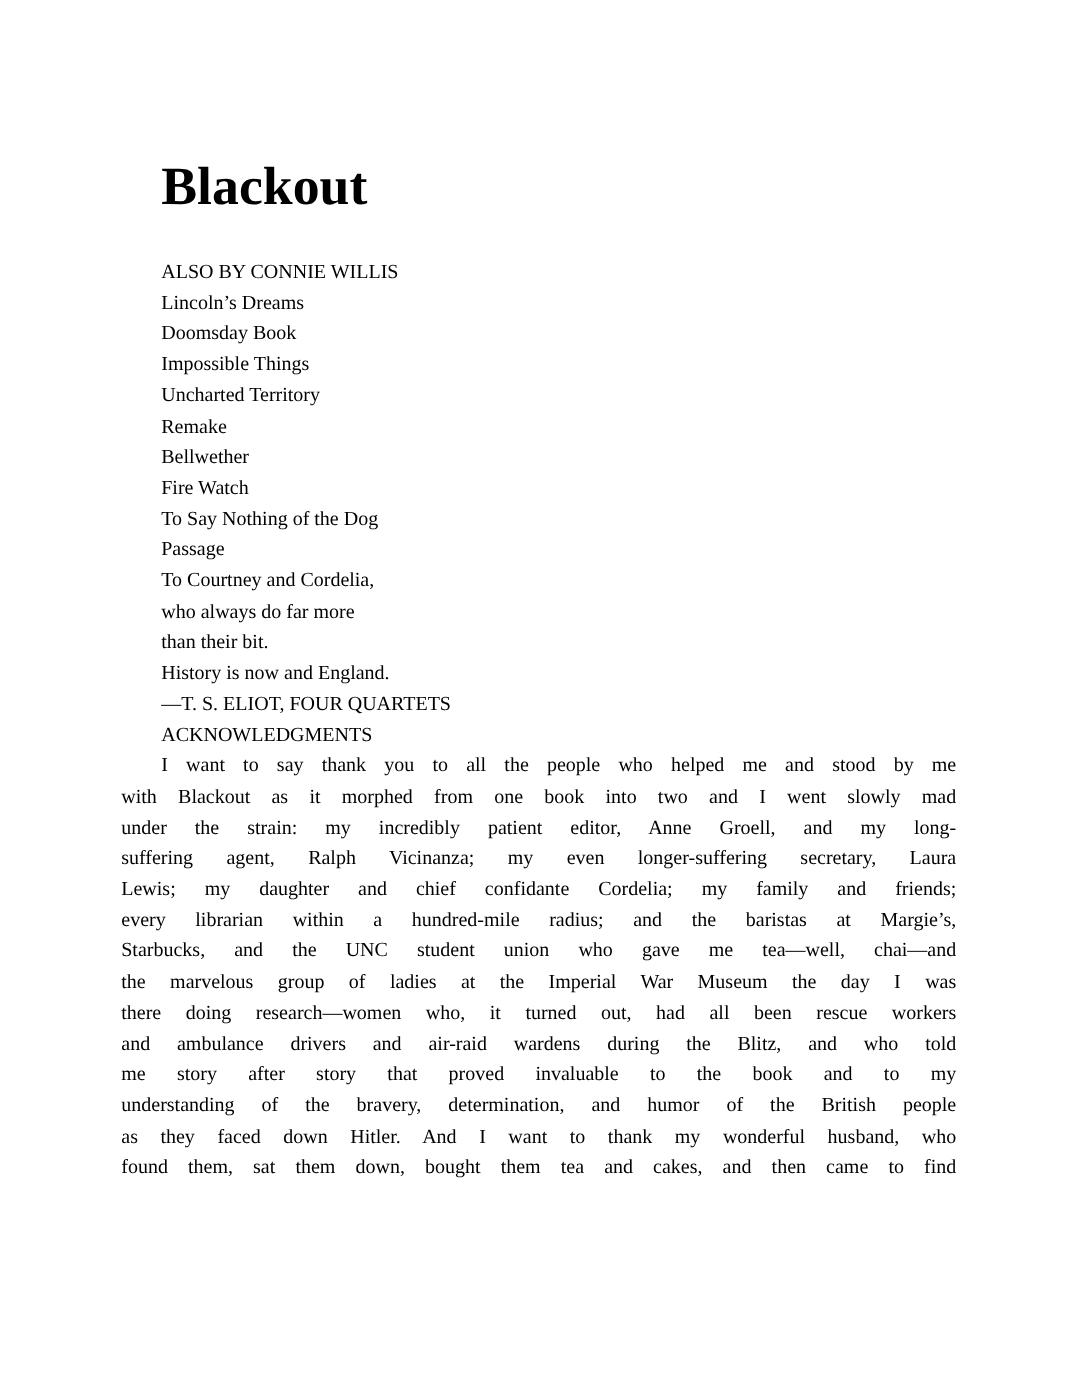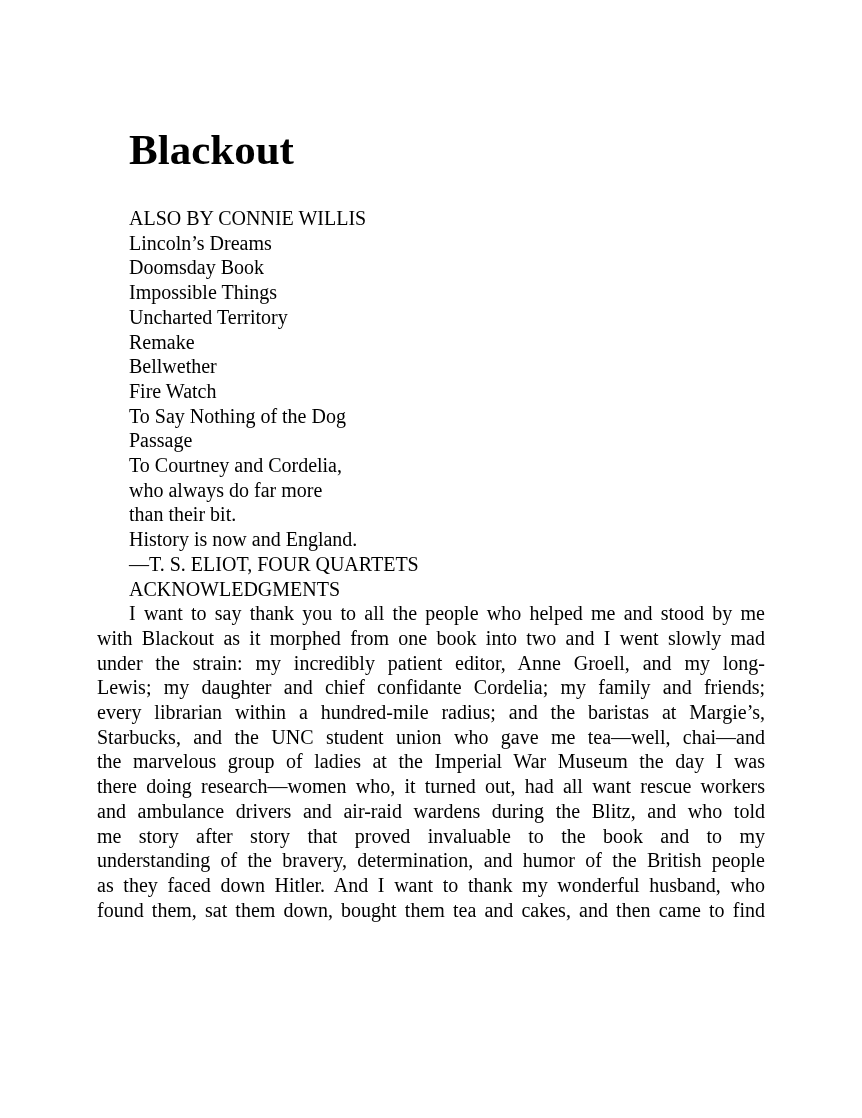--- a/index.html
+++ b/index.html
@@ -29,21 +29,21 @@
     font-size: 43px;
     line-height: 1.2;
     text-align: left;
     letter-spacing: 0px;
   }
   .content {
     position: absolute;
     left: 97px;
     width: 668px;
     top: 206px;
-    font-size: 20px;
+    font-size: 16px;
     line-height: 24.7px;
   }
   .fm-line {
     padding-left: 32px;
     white-space: nowrap;
   }
   .para-line {
     text-align: justify;
     text-align-last: justify;
     text-justify: inter-word;
@@ -77,25 +77,26 @@
         <div class="fm-line">than their bit.</div>
         <div class="fm-line">History is now and England.</div>
         <div class="fm-line">—T. S. ELIOT, FOUR QUARTETS</div>
         <div class="fm-line last">ACKNOWLEDGMENTS</div>
       </div>
 
     <div>
         <div class="para-line first">I want to say thank you to all the people who helped me and stood by me</div>
         <div class="para-line">with Blackout as it morphed from one book into two and I went slowly mad</div>
         <div class="para-line">under the strain: my incredibly patient editor, Anne Groell, and my long-</div>
+        <div class="para-line">suffering agent, Ralph Vicinanza; my even longer-suffering secretary, Laura</div>
         <div class="para-line">Lewis; my daughter and chief confidante Cordelia; my family and friends;</div>
         <div class="para-line">every librarian within a hundred-mile radius; and the baristas at Margie’s,</div>
         <div class="para-line">Starbucks, and the UNC student union who gave me tea—well, chai—and</div>
         <div class="para-line">the marvelous group of ladies at the Imperial War Museum the day I was</div>
-        <div class="para-line">there doing research—women who, it turned out, had all want rescue workers</div>
+        <div class="para-line">there doing research—women who, it turned out, had all been rescue workers</div>
         <div class="para-line">and ambulance drivers and air-raid wardens during the Blitz, and who told</div>
         <div class="para-line">me story after story that proved invaluable to the book and to my</div>
         <div class="para-line">understanding of the bravery, determination, and humor of the British people</div>
         <div class="para-line">as they faced down Hitler. And I want to thank my wonderful husband, who</div>
         <div class="para-line last">found them, sat them down, bought them tea and cakes, and then came to find</div>
       </div>
 
   </div>
 
 </div>

